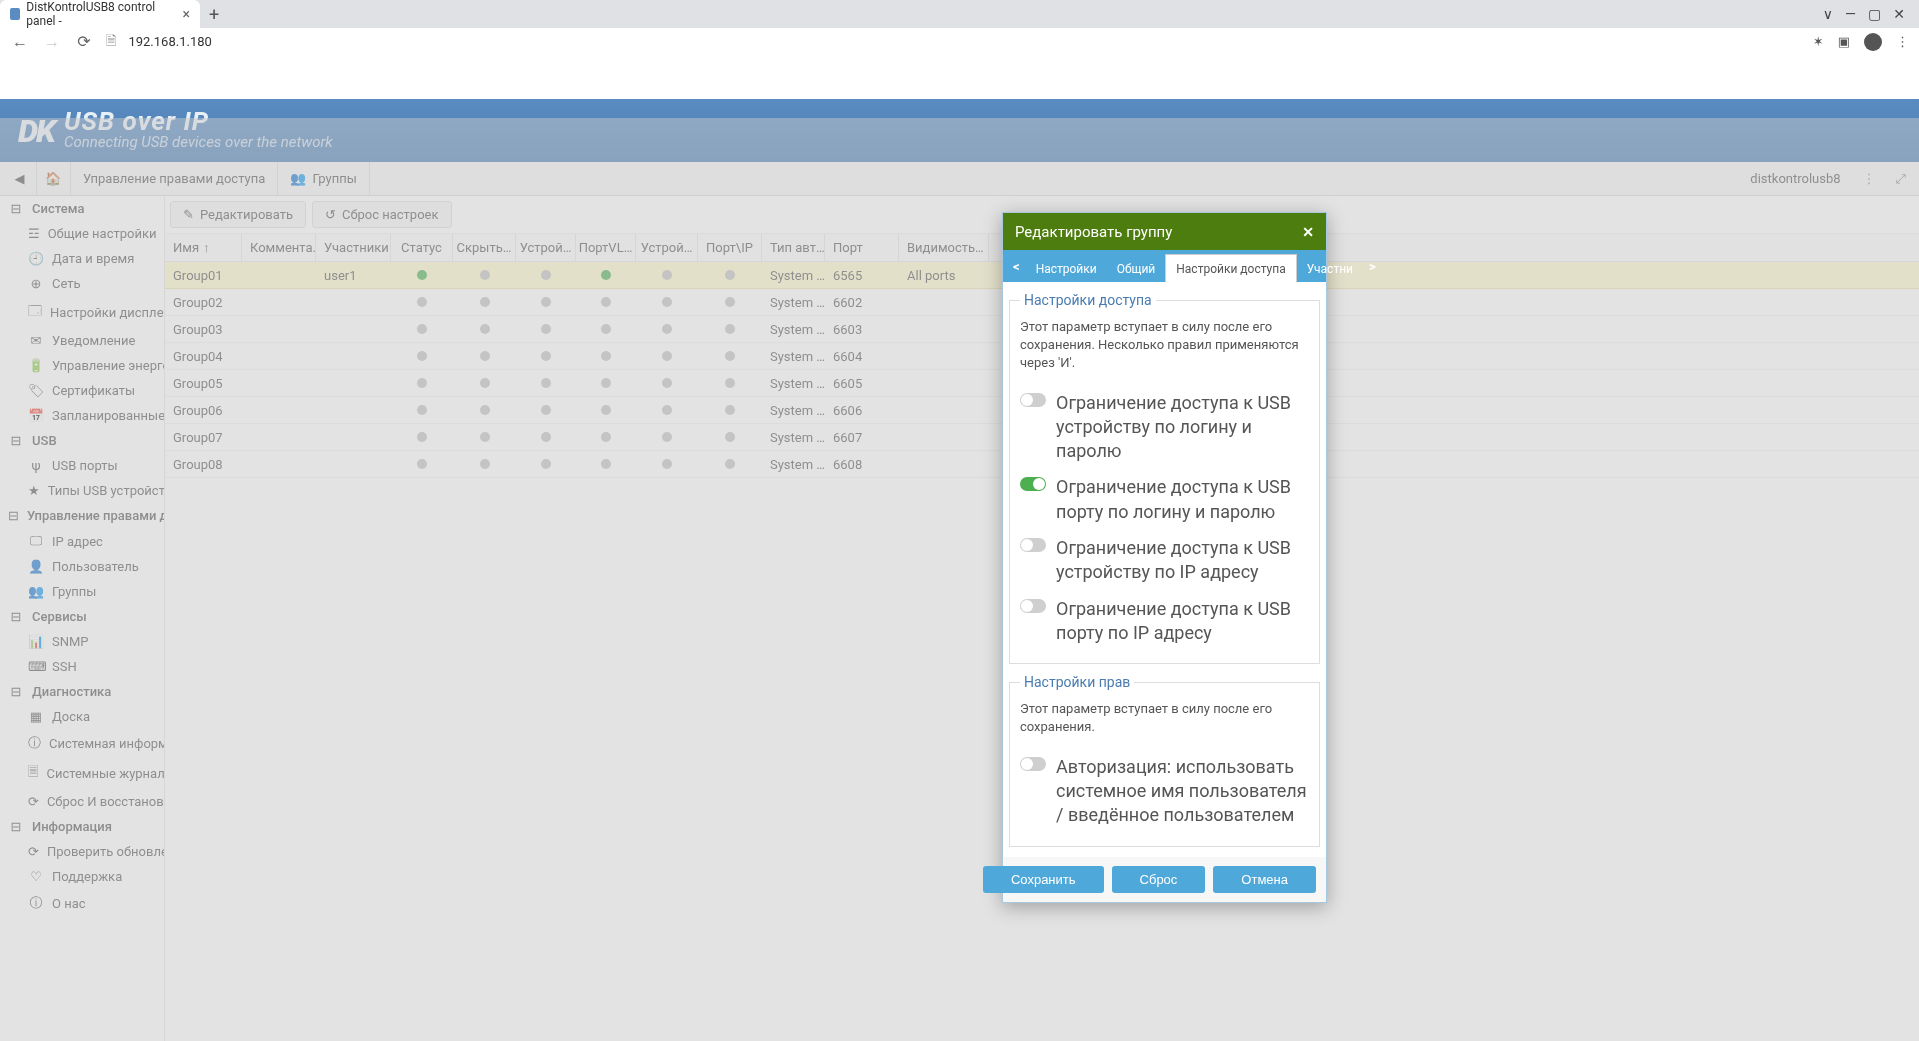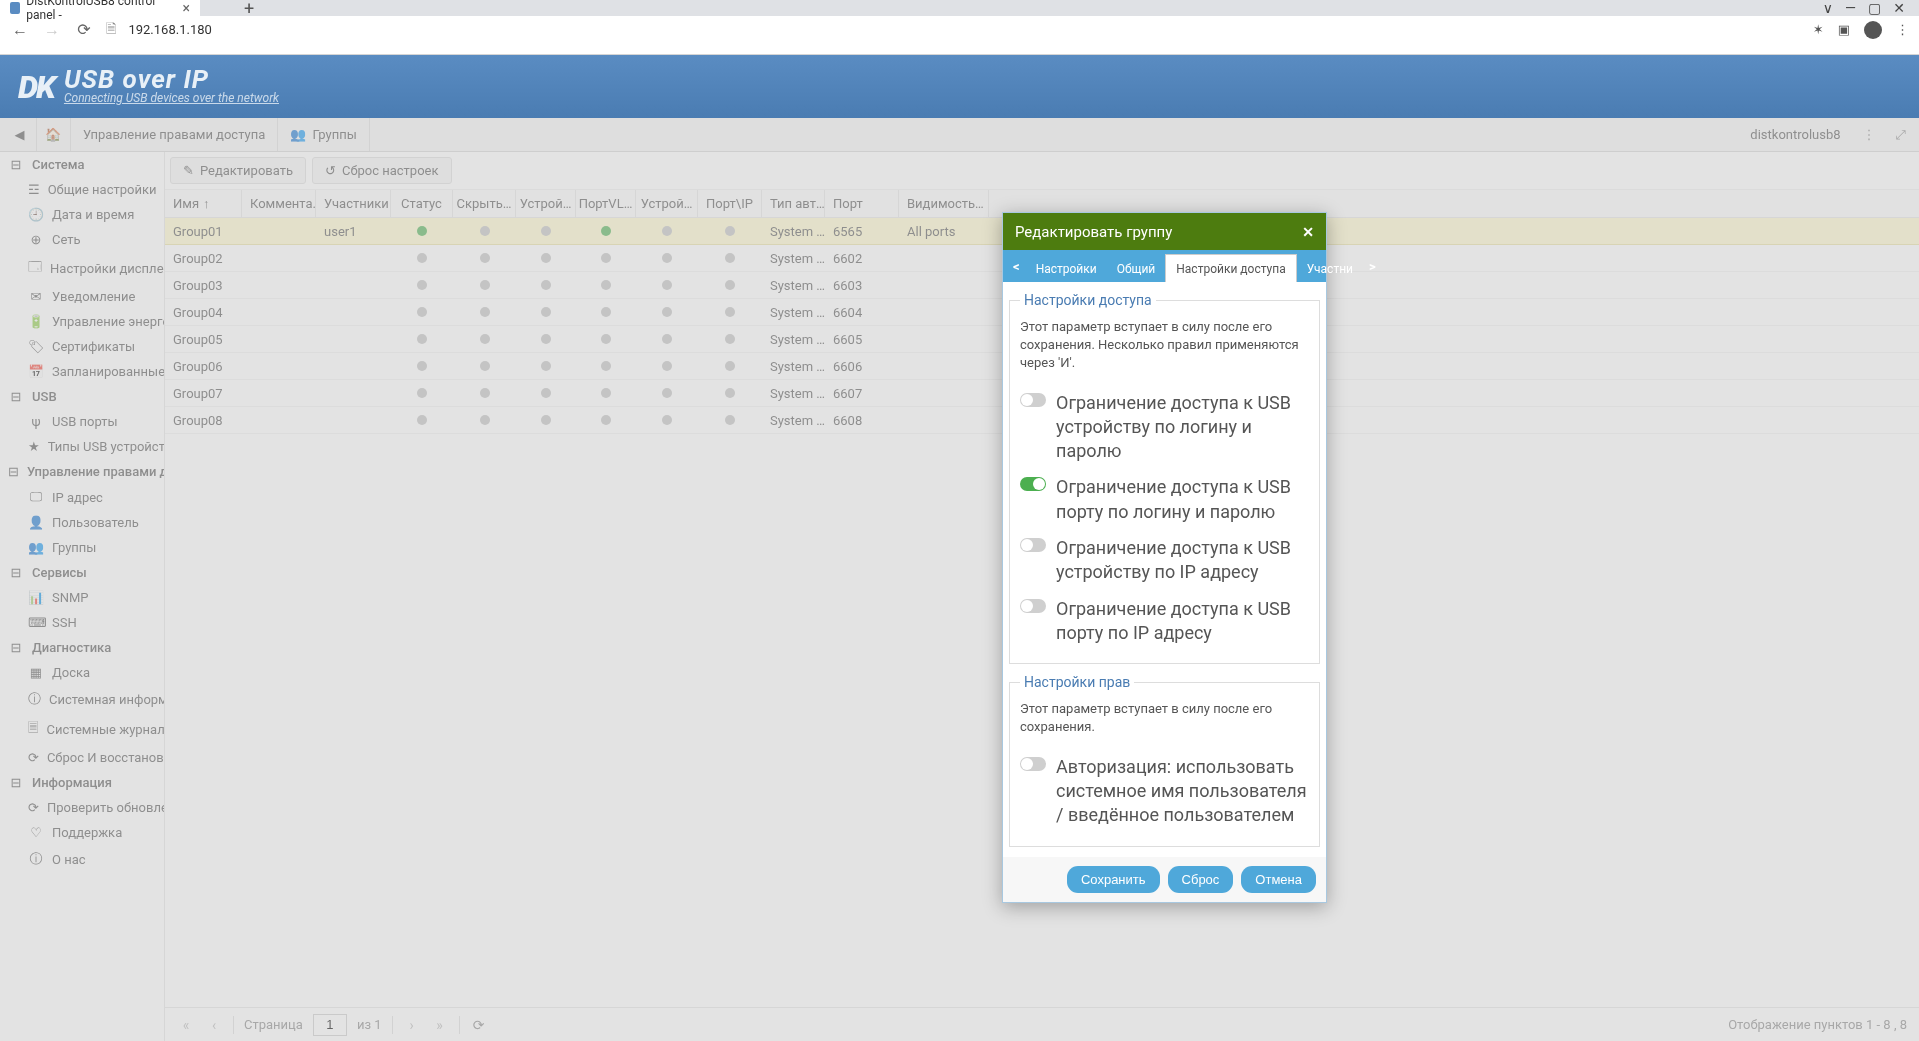--- a/index.html
+++ b/index.html
@@ -9,21 +9,21 @@
   color: #333;
   background: #fff;
   width: 1919px;
   height: 1041px;
   overflow: hidden;
   position: relative;
 }
 
 
 .browser-chrome { height: 55px; background: #fff; border-bottom: 1px solid #d5d5d5; }
-.tab-bar { height: 16px; background: #dfe1e5; display: flex; align-items: center; gap: 35px; }
+.tab-bar { height: 28px; background: #dfe1e5; display: flex; align-items: center; }
 .tab { background: #fff; height: 28px; padding: 0 10px; display: flex; align-items: center; gap: 6px; font-size: 12px; border-top-right-radius: 6px; border-top-left-radius: 6px; max-width: 200px; }
 .favicon { width: 12px; height: 12px; background: #5a8cc2; border-radius: 2px; }
 .tab-close { color: #666; font-size: 14px; cursor: pointer; margin-left: 6px; }
 .tab-add { width: 28px; height: 28px; display: flex; align-items: center; justify-content: center; color: #555; cursor: pointer; font-size: 18px; }
 .window-controls { margin-left: auto; display: flex; gap: 12px; padding-right: 14px; color: #444; }
 .window-controls span { cursor: pointer; font-size: 14px; }
 .url-bar { height: 27px; display: flex; align-items: center; padding: 0 10px; gap: 12px; background: #fff; }
 .nav-btn { color: #666; font-size: 16px; cursor: pointer; width: 20px; text-align: center; }
 .url-field { flex: 1; font-size: 13px; color: #333; padding: 3px 0; }
 .ext-icons { display: flex; gap: 14px; align-items: center; color: #555; }
@@ -31,25 +31,26 @@
 .avatar { width: 18px; height: 18px; border-radius: 50%; background: #555; }
 
 
 .app-header {
   height: 63px;
   background: linear-gradient(#5a8cc2, #4a7cb2);
   display: flex;
   align-items: center;
   padding-left: 18px;
   color: #e8f0f7;
+  margin-top: 44px;
 }
 .logo-mark { font-size: 32px; font-weight: 900; font-style: italic; letter-spacing: -2px; margin-right: 10px; }
 .logo-type { display: flex; flex-direction: column; }
 .logo-main { font-size: 26px; font-weight: 700; font-style: italic; letter-spacing: 1px; line-height: 0.9; }
-.logo-sub { font-size: 12px; font-style: italic; opacity: 0.8; text-decoration: underline; }
+.logo-sub { font-size: 15px; font-style: italic; opacity: 0.8; }
 
 
 .toolbar {
   height: 34px;
   background: #f5f5f5;
   border-bottom: 1px solid #d5d5d5;
   display: flex;
   align-items: center;
   padding: 0 3px;
 }
@@ -159,22 +160,22 @@
   content: ""; position: absolute; left: 1px; top: 1px; width: 12px; height: 12px;
   border-radius: 50%; background: #fff;
 }
 .toggle.on { background: #4caf50; }
 .toggle.on::after { left: 13px; }
 .toggle-label { font-size: 18px; color: #555; line-height: 1.35; }
 .dlg-foot {
   padding: 9px 10px; background: #f7f7f7; display: flex; justify-content: flex-end; gap: 8px;
 }
 .dlg-btn {
-  background: #4fa8da; color: #fff; border: none; padding: 6px 14px;
-  border-radius: 11px; font-size: 13px; cursor: pointer;
+  background: #4fa8da; color: #fff; border: none; padding: 6px 28px;
+  border-radius: 3px; font-size: 13px; cursor: pointer;
 }
 </style>
 </head>
 <body>
 
 <div class="browser-chrome">
   <div class="tab-bar">
     <div class="tab">
       <span class="favicon"></span>
       <span>DistKontrolUSB8 control panel - </span>

